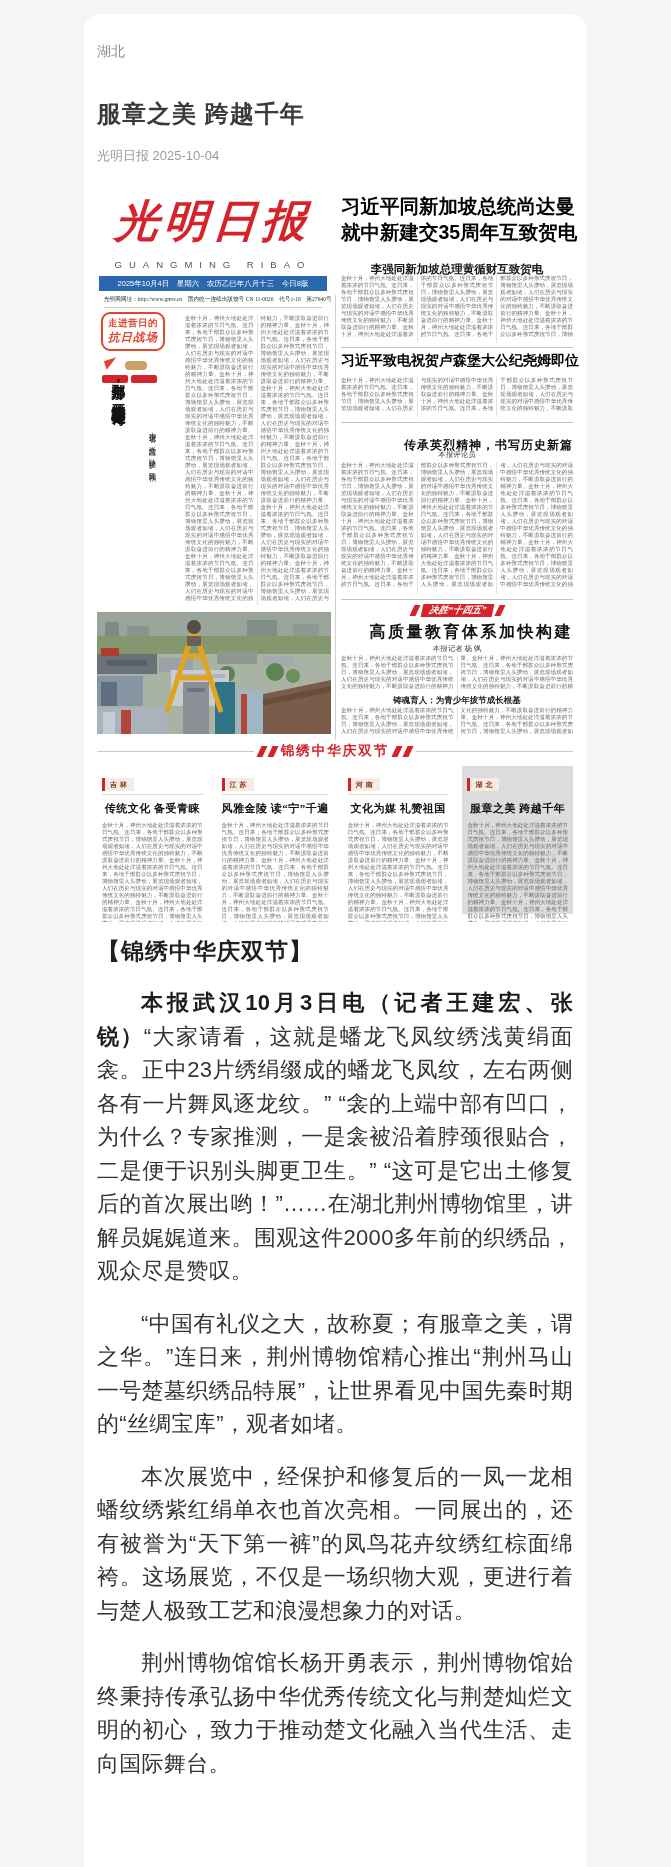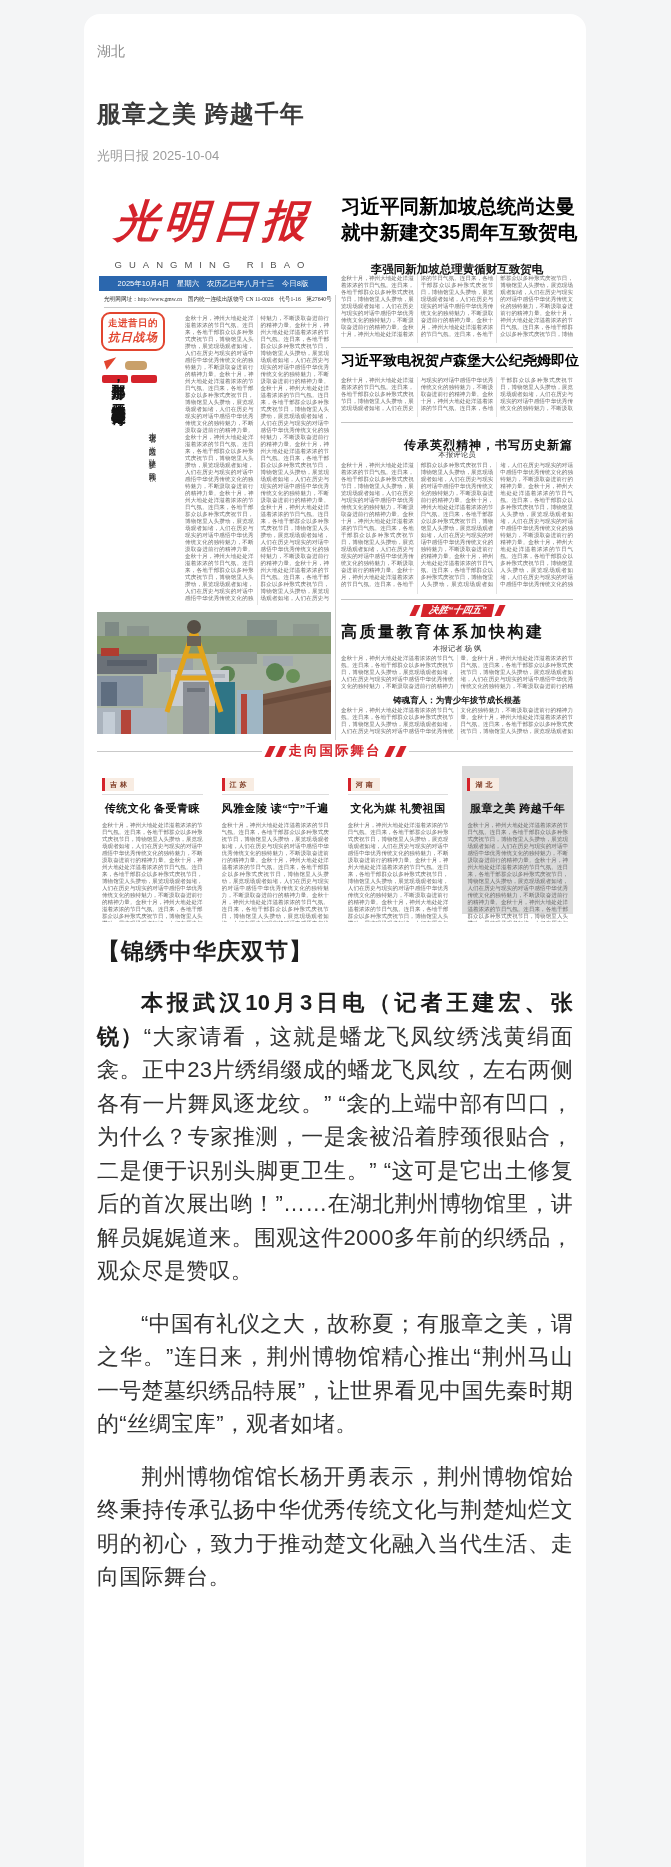--- a/index.html
+++ b/index.html
@@ -45,21 +45,21 @@
   .np-headline2{left:244px;top:161px;width:232px;text-align:center;font-family:"Liberation Sans",sans-serif;
     font-weight:900;font-size:14px;color:#000;white-space:nowrap;}
   .np-headline3{left:244px;top:246px;width:232px;text-align:right;font-weight:bold;font-size:12px;
     letter-spacing:1px;color:#111;white-space:nowrap;}
   .np-byline{position:absolute;text-align:center;font-size:7.5px;color:#444;}
 
   .np-badge4{left:244px;top:413px;width:232px;display:flex;justify-content:center;align-items:center;gap:4px;}
   .rmark{width:6px;height:11px;background:#d5232b;transform:skewX(-25deg);display:inline-block;}
   .np-badge4-text{background:#d5232b;color:#fff;font-weight:bold;font-style:italic;font-size:9.5px;
     line-height:13px;padding:0 7px;transform:skewX(-12deg);white-space:nowrap;}
-  .np-headline4{left:244px;top:431px;width:232px;text-align:left;font-weight:bold;font-size:16px;
+  .np-headline4{left:244px;top:431px;width:232px;text-align:right;font-weight:bold;font-size:16px;
     letter-spacing:2.5px;color:#111;white-space:nowrap;}
   .np-subhead4{left:252px;top:504px;width:216px;text-align:center;font-weight:bold;font-size:8.5px;color:#222;white-space:nowrap;}
 
   .np-fbadge{left:4px;top:121px;width:58px;border:2px solid #e2452f;border-radius:9px;text-align:center;
     padding:3px 1px 4px;color:#e2452f;background:#fff;}
   .np-fbadge .l1{font-size:9.5px;font-weight:bold;letter-spacing:.5px;}
   .np-fbadge .l2{font-size:11.5px;font-weight:bold;font-style:italic;letter-spacing:1px;}
   .np-arrow{left:8px;top:168px;width:0;height:0;border-top:9px solid #e2452f;border-right:13px solid transparent;
     transform:rotate(-18deg);}
   .np-blob{left:28px;top:170px;width:22px;height:9px;background:#c9a06a;border-radius:4px;}
@@ -195,21 +195,21 @@
         <rect x="90" y="24" width="14" height="10" fill="#6b6257"></rect>
       </svg>
     </div>
 
     <div class="np-vr" style="left:238px;top:104px;height:445px"></div>
 
     <div class="np-abs np-divider">
       <span class="div-line"></span>
       <span class="rmark"></span>
       <span class="rmark"></span>
-      <span class="np-divider-text">走向国际舞台</span>
+      <span class="np-divider-text">锦绣中华庆双节</span>
       <span class="rmark"></span>
       <span class="rmark"></span>
       <span class="div-line"></span>
     </div>
 
     <div class="np-abs np-regions">
       <div class="np-region">
         <div class="np-tagrow"><span class="np-tag">吉林</span></div>
         <div class="np-rheadline">传统文化 备受青睐</div>
         <div class="np-tiny np-rtext">金秋十月，神州大地处处洋溢着浓浓的节日气氛。连日来，各地干部群众以多种形式庆祝节日，博物馆里人头攒动，展览现场观者如堵，人们在历史与现实的对话中感悟中华优秀传统文化的独特魅力，不断汲取奋进前行的精神力量。金秋十月，神州大地处处洋溢着浓浓的节日气氛。连日来，各地干部群众以多种形式庆祝节日，博物馆里人头攒动，展览现场观者如堵，人们在历史与现实的对话中感悟中华优秀传统文化的独特魅力，不断汲取奋进前行的精神力量。金秋十月，神州大地处处洋溢着浓浓的节日气氛。连日来，各地干部群众以多种形式庆祝节日，博物馆里人头攒动，展览现场观者如堵，人们在历史与现实的对话中感悟中华优秀传统文化的独特魅力，不断汲取奋进前行的精神力量。金秋十月，神州大地处处洋溢着浓浓的节日气氛。连日来，各地干部群众以多种形式庆祝节日，博物馆里人头攒动，展览现场观者如堵，人们在历史与现实的对话中感悟中华优秀传统文化的独特魅力，不断汲取奋进前行的精神力量。金秋十月，神州大地处处洋溢着浓浓的节日气氛。连日来，各地干部群众以多种形式庆祝节日，博物馆里人头攒动，展览现场观者如堵，人们在历史与现实的对话中感悟中华优秀传统文化的独特魅力，不断汲取奋进前行的精神力量。金秋十月，神州大地处处洋溢着浓浓的节日气氛。连日来，各地干部群众以多种形式庆祝节日，博物馆里人头攒动，展览现场观者如堵，人们在历史与现实的对话中感悟中华优秀传统文化的独特魅力，不断汲取奋进前行的精神力量。金秋十月，神州大地处处洋溢着浓浓的节日气氛。连日来，各地干部群众以多种形式庆祝节日，博物馆里人头攒动，展览现场观者如堵，人们在历史与现实的对话中感悟中华优秀传统文化的独特魅力，不断汲取奋进前行的精神力量。金秋十月，神州大地处处洋溢着浓浓的节日气氛。连日来，各地干部群众以多种形式庆祝节日，博物馆里人头攒动，展览现场观者如堵，人们在历史与现实的对话中感悟中华优秀传统文化的独特魅力，不断汲取奋进前行的精神力量。金秋十月，神州大地处处洋溢着浓浓的节日气氛。连日来，各地干部群众以多种形式庆祝节日，博物馆里人头攒动，展览现场观者如堵，人们在历史与现实的对话中感悟中华优秀传统文化的独特魅力，不断汲取奋进前行的精神力量。金秋十月，神州大地处处洋溢着浓浓的节日气氛。连日来，各地干部群众以多种形式庆祝节日，博物馆里人头攒动，展览现场观者如堵，人们在历史与现实的对话中感悟中华优秀传统文化的独特魅力，不断汲取奋进前行的精神力量。</div>
@@ -229,15 +229,16 @@
         <div class="np-rheadline">服章之美 跨越千年</div>
         <div class="np-tiny np-rtext">金秋十月，神州大地处处洋溢着浓浓的节日气氛。连日来，各地干部群众以多种形式庆祝节日，博物馆里人头攒动，展览现场观者如堵，人们在历史与现实的对话中感悟中华优秀传统文化的独特魅力，不断汲取奋进前行的精神力量。金秋十月，神州大地处处洋溢着浓浓的节日气氛。连日来，各地干部群众以多种形式庆祝节日，博物馆里人头攒动，展览现场观者如堵，人们在历史与现实的对话中感悟中华优秀传统文化的独特魅力，不断汲取奋进前行的精神力量。金秋十月，神州大地处处洋溢着浓浓的节日气氛。连日来，各地干部群众以多种形式庆祝节日，博物馆里人头攒动，展览现场观者如堵，人们在历史与现实的对话中感悟中华优秀传统文化的独特魅力，不断汲取奋进前行的精神力量。金秋十月，神州大地处处洋溢着浓浓的节日气氛。连日来，各地干部群众以多种形式庆祝节日，博物馆里人头攒动，展览现场观者如堵，人们在历史与现实的对话中感悟中华优秀传统文化的独特魅力，不断汲取奋进前行的精神力量。金秋十月，神州大地处处洋溢着浓浓的节日气氛。连日来，各地干部群众以多种形式庆祝节日，博物馆里人头攒动，展览现场观者如堵，人们在历史与现实的对话中感悟中华优秀传统文化的独特魅力，不断汲取奋进前行的精神力量。金秋十月，神州大地处处洋溢着浓浓的节日气氛。连日来，各地干部群众以多种形式庆祝节日，博物馆里人头攒动，展览现场观者如堵，人们在历史与现实的对话中感悟中华优秀传统文化的独特魅力，不断汲取奋进前行的精神力量。金秋十月，神州大地处处洋溢着浓浓的节日气氛。连日来，各地干部群众以多种形式庆祝节日，博物馆里人头攒动，展览现场观者如堵，人们在历史与现实的对话中感悟中华优秀传统文化的独特魅力，不断汲取奋进前行的精神力量。金秋十月，神州大地处处洋溢着浓浓的节日气氛。连日来，各地干部群众以多种形式庆祝节日，博物馆里人头攒动，展览现场观者如堵，人们在历史与现实的对话中感悟中华优秀传统文化的独特魅力，不断汲取奋进前行的精神力量。金秋十月，神州大地处处洋溢着浓浓的节日气氛。连日来，各地干部群众以多种形式庆祝节日，博物馆里人头攒动，展览现场观者如堵，人们在历史与现实的对话中感悟中华优秀传统文化的独特魅力，不断汲取奋进前行的精神力量。金秋十月，神州大地处处洋溢着浓浓的节日气氛。连日来，各地干部群众以多种形式庆祝节日，博物馆里人头攒动，展览现场观者如堵，人们在历史与现实的对话中感悟中华优秀传统文化的独特魅力，不断汲取奋进前行的精神力量。</div>
       </div>
     </div>
   </div>
 
   <h2 class="section-heading">【锦绣中华庆双节】</h2>
 
   <p class="para"><b>本报武汉10月3日电（记者王建宏、张锐）</b><span>“大家请看，这就是蟠龙飞凤纹绣浅黄绢面衾。正中23片绣绢缀成的蟠龙飞凤纹，左右两侧各有一片舞凤逐龙纹。” “衾的上端中部有凹口，为什么？专家推测，一是衾被沿着脖颈很贴合，二是便于识别头脚更卫生。” “这可是它出土修复后的首次展出哟！”……在湖北荆州博物馆里，讲解员娓娓道来。围观这件2000多年前的织绣品，观众尽是赞叹。</span></p>
   <p class="para">“中国有礼仪之大，故称夏；有服章之美，谓之华。”连日来，荆州博物馆精心推出“荆州马山一号楚墓织绣品特展”，让世界看见中国先秦时期的“丝绸宝库”，观者如堵。</p>
+  <p class="para">本次展览中，经保护和修复后的一凤一龙相蟠纹绣紫红绢单衣也首次亮相。一同展出的，还有被誉为“天下第一裤”的凤鸟花卉纹绣红棕面绵袴。这场展览，不仅是一场织物大观，更进行着与楚人极致工艺和浪漫想象力的对话。</p>
   <p class="para">荆州博物馆馆长杨开勇表示，荆州博物馆始终秉持传承弘扬中华优秀传统文化与荆楚灿烂文明的初心，致力于推动楚文化融入当代生活、走向国际舞台。</p>
 
 </div>
 
 </body></html>

